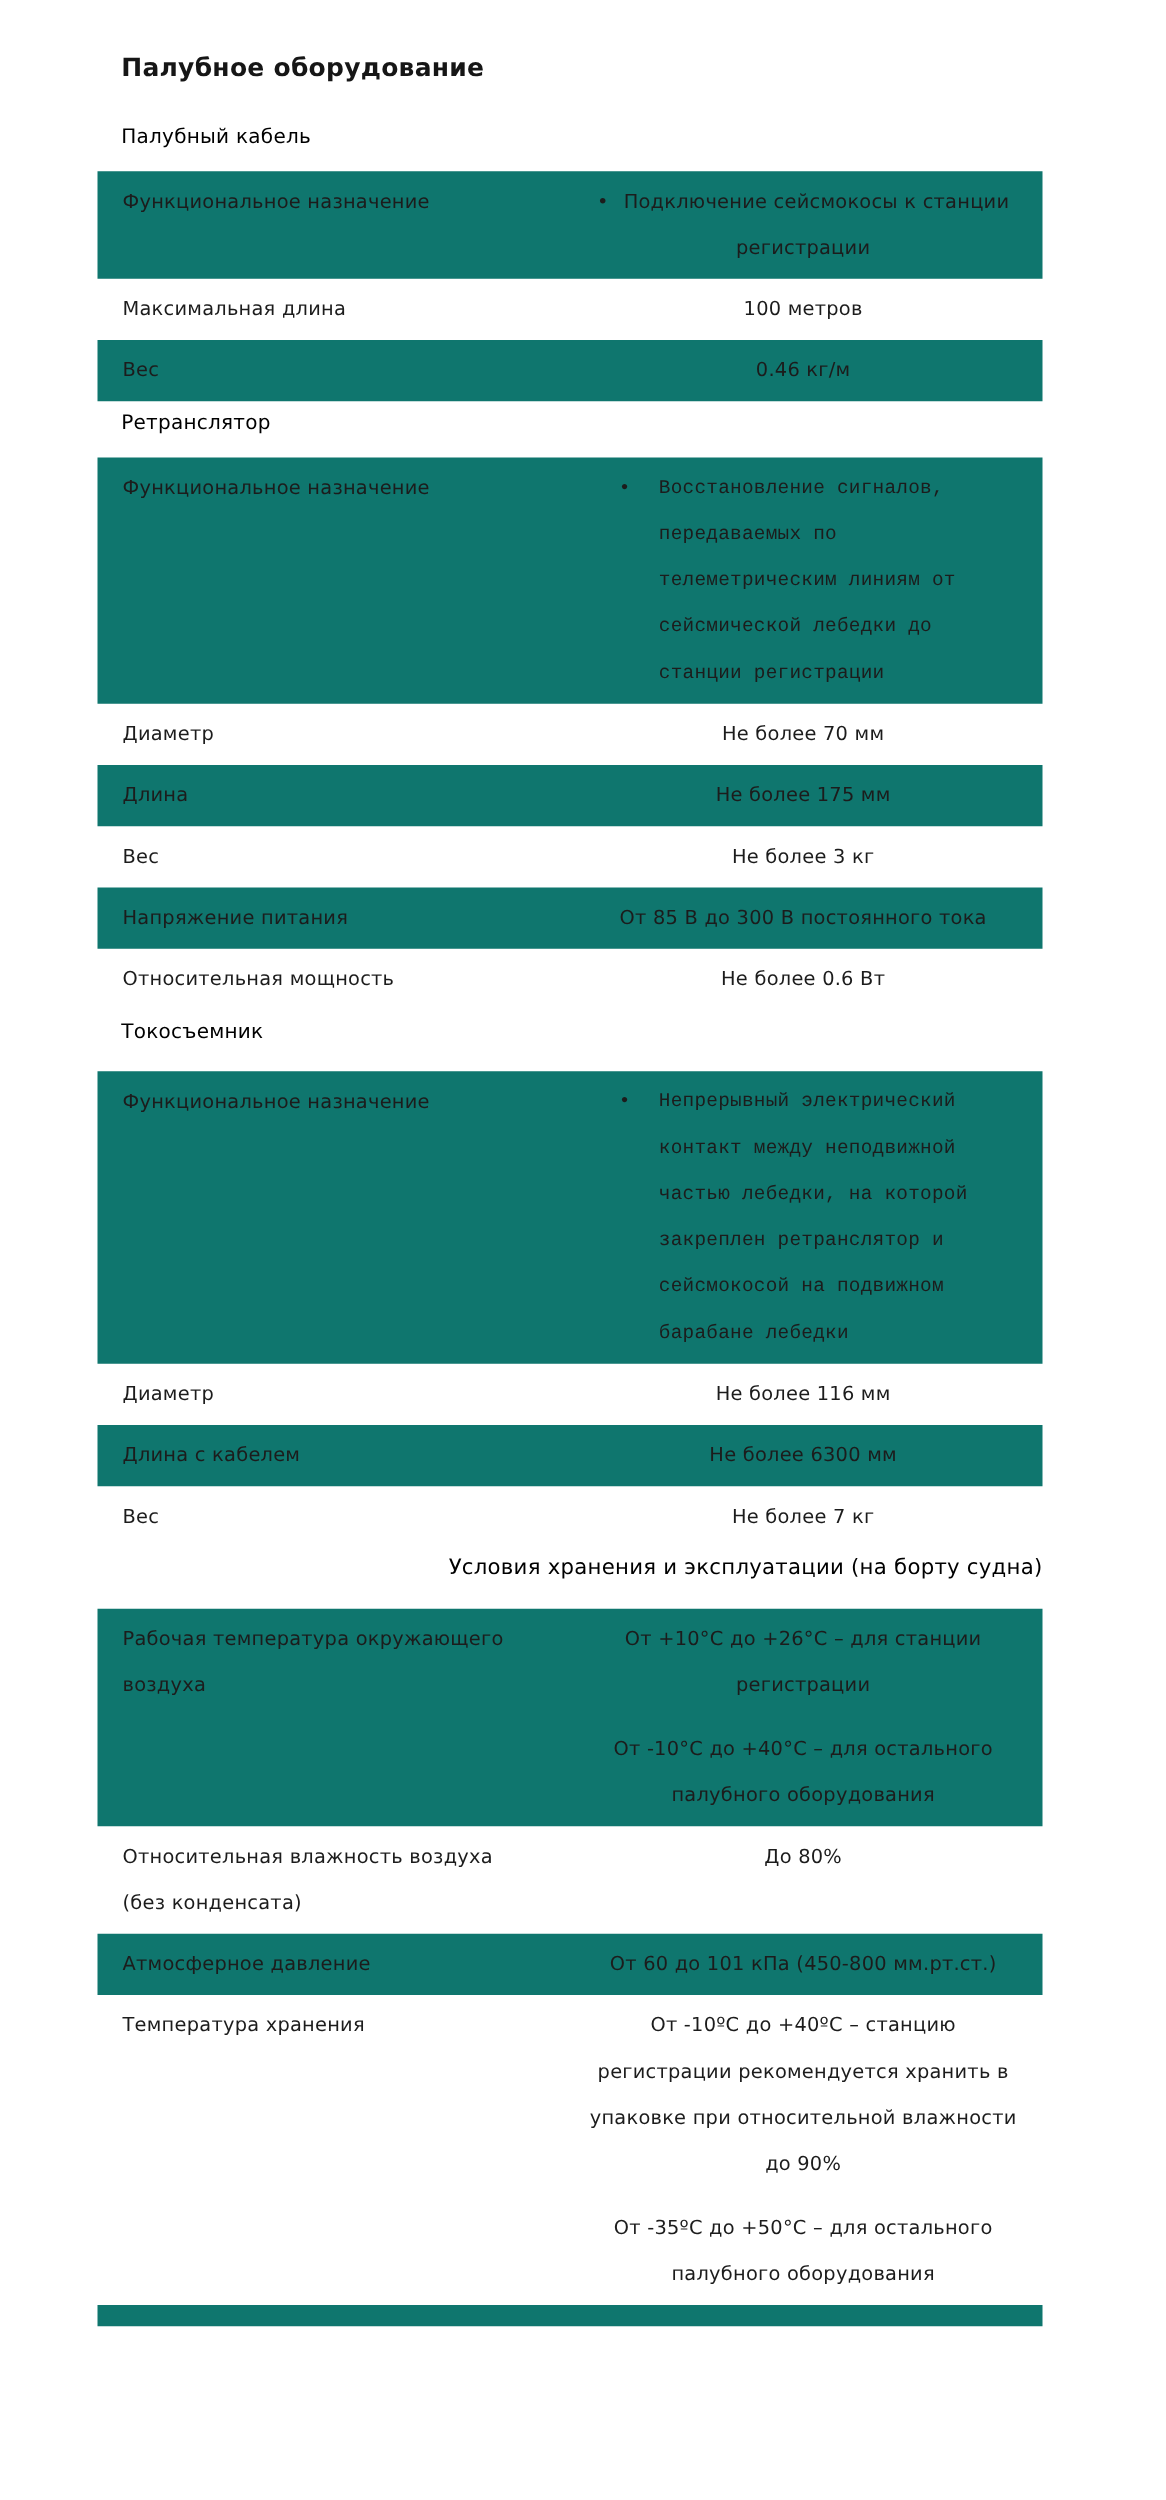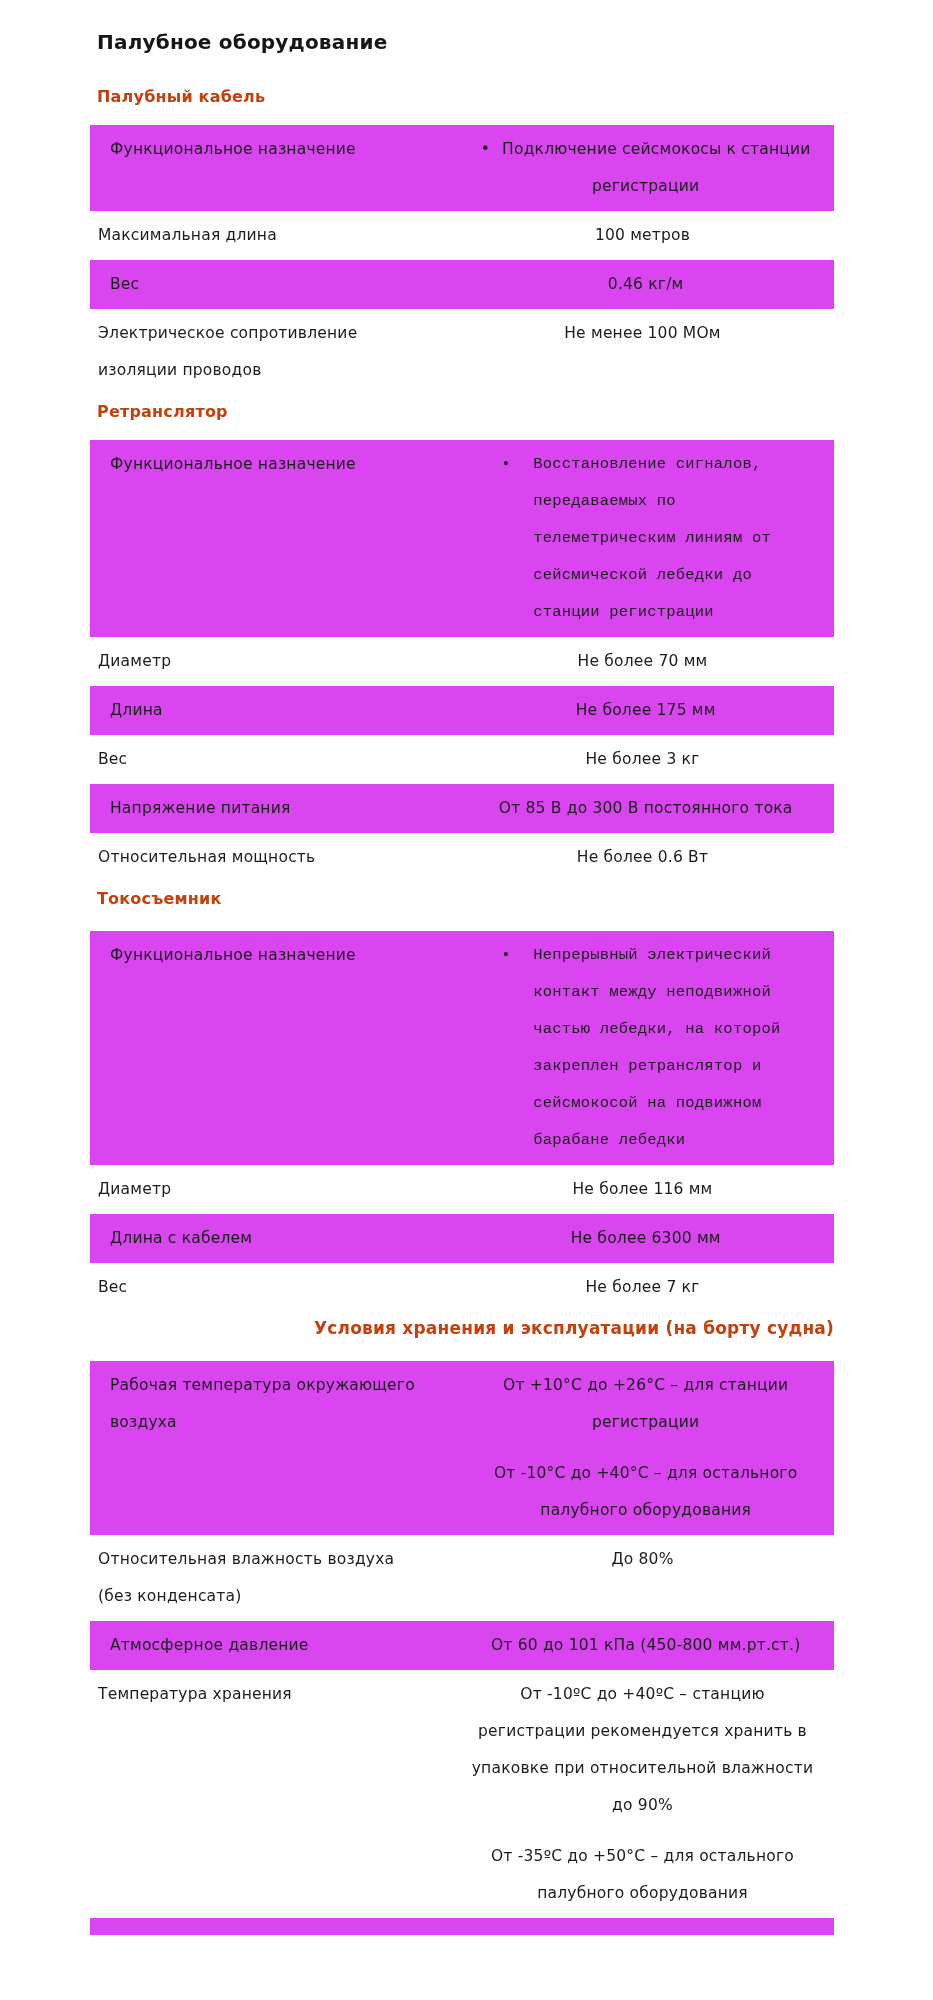--- a/index.html
+++ b/index.html
@@ -1,38 +1,38 @@
 <!DOCTYPE html>
 <html><head>
 <meta charset="utf-8">
 <style>
   html,body{margin:0;padding:0;}
   body{
     width:933px;height:2000px;overflow:hidden;
     background:#ffffff;color:#1c1c1c;
     font-family:"DejaVu Sans","Liberation Sans",sans-serif;
   }
-  #doc{width:756px;margin-left:78px;padding-top:28px;}
+  #doc{width:756px;margin-left:78px;padding-top:40px;}
   .title{
     font-size:20px;font-weight:bold;line-height:28px;
     margin:0 0 0 19px;color:#161616;letter-spacing:0.2px;
   }
   .section-heading{
-    font-size:16px;font-weight:bold;line-height:22px;
-    margin:6px 0 0 19px;color:#c2410c;letter-spacing:0.2px;
+    font-size:16px;font-weight:normal;line-height:22px;
+    margin:6px 0 0 19px;color:#000000;letter-spacing:0.2px;
   }
   #sections .section:first-child .section-heading{margin-top:30px;}
   .section-heading.center{
     margin:4px 0 0 0;text-align:right;font-size:17px;line-height:24px;
   }
   .rows{margin-top:17px;}
   #sections .section:nth-child(3) .rows{margin-top:21px;}
   #sections .section:nth-child(4) .rows{margin-top:21px;}
   .row{display:flex;}
-  .row.hl{background:#d946ef;margin-left:12px;}
+  .row.hl{background:#0f766e;}
   .row.spacer{height:17px;}
   .cell{
     font-size:15.5px;line-height:37px;letter-spacing:0.2px;
     padding:6px 0;box-sizing:border-box;
   }
   .cell.label{width:377px;padding-left:20px;padding-right:40px;}
   .cell.value{width:379px;text-align:center;padding-left:10px;padding-right:14px;}
   .cell.value p{margin:0;}
   .cell.value p + p{margin-top:14px;}
   .cell.value p.bullet-left{
@@ -59,26 +59,20 @@
           <div class="row">
             <div class="cell label">Максимальная длина</div>
             <div class="cell value">
               <p>100 метров</p>
             </div>
           </div>
           <div class="row hl">
             <div class="cell label">Вес</div>
             <div class="cell value">
               <p>0.46 кг/м</p>
-            </div>
-          </div>
-          <div class="row">
-            <div class="cell label">Электрическое сопротивление изоляции проводов</div>
-            <div class="cell value">
-              <p>Не менее 100 МОм</p>
             </div>
           </div>
         </div>
       </section>
       <section class="section">
         <div class="section-heading">Ретранслятор</div>
         <div class="rows">
           <div class="row hl">
             <div class="cell label">Функциональное назначение</div>
             <div class="cell value">

